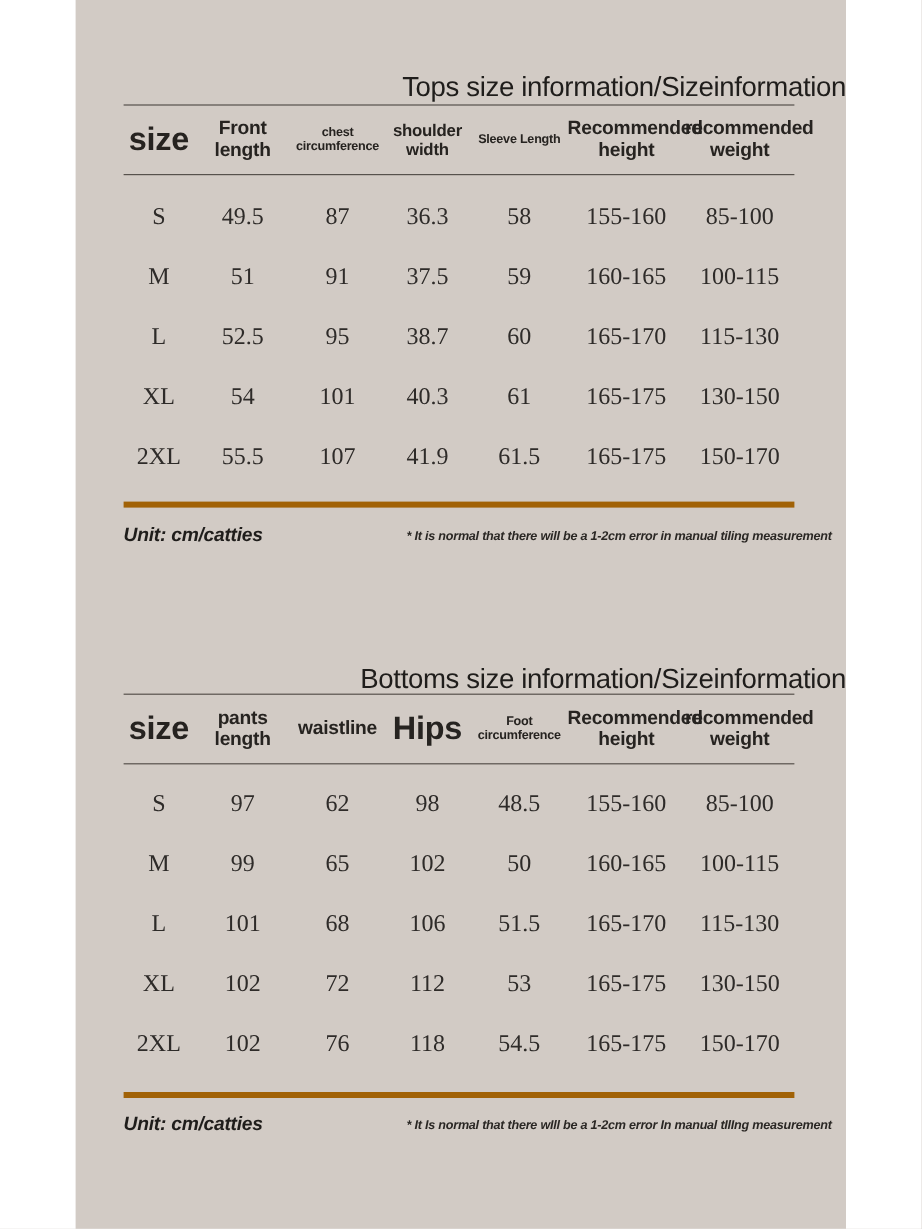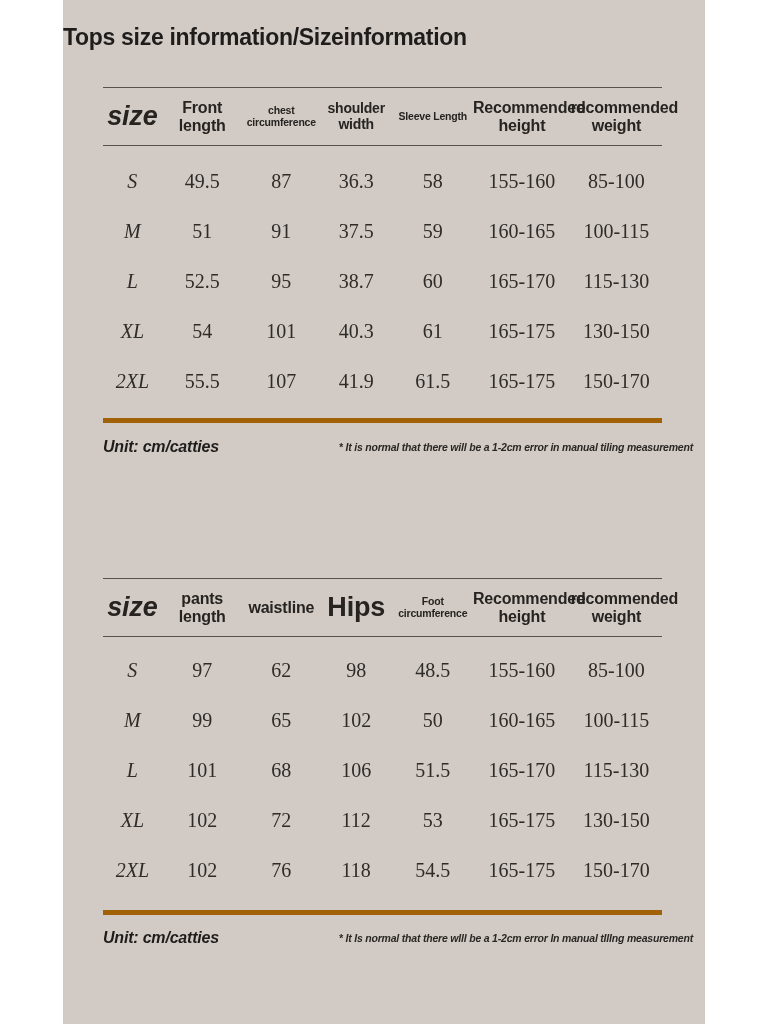--- a/index.html
+++ b/index.html
@@ -10,23 +10,24 @@
     position:relative;
     overflow:hidden;
   }
   .sheet{
     position:absolute;left:63px;top:0;
     width:642px;height:1024px;
     background:#d2cbc5;
   }
   .sec-title{
     position:absolute;left:0;width:100%;
-    text-align:left;
-    font-weight:bold;font-size:23px;letter-spacing:-0.3px;
+    text-align:right;
+    font-weight:normal;font-size:23px;letter-spacing:-0.3px;
     color:#1f1d1b;
+    margin-top:35px;
   }
   .title-tops{top:24px;}
   .title-bottoms{top:517px;}
 
   .sizetable{
     position:absolute;left:40px;width:559px;
   }
   .tops-table{top:87px;}
   .bottoms-table{top:578px;}
 
@@ -49,21 +50,21 @@
 
   .tbody{box-sizing:border-box;}
   .tbody-tops{padding:10px 0 12px 0;}
   .tbody-bottoms{padding:8px 0 15px 0;}
   .trow{display:flex;align-items:center;height:50px;}
   .tcell{
     text-align:center;
     font-family:"Liberation Serif", serif;
     font-size:20px;color:#2e2b29;
   }
-  .c0{width:10.5%;font-style:italic;}
+  .c0{width:10.5%;}
   .c1{width:14.5%;}
   .c2{width:13.8%;}
   .c3{width:13.0%;}
   .c4{width:14.4%;}
   .c5{width:17.5%;}
   .c6{width:16.3%;text-align:center;}
 
   .tfoot{
     position:absolute;left:40px;width:559px;
     border-top:5px solid #a16207;
@@ -145,20 +146,21 @@
           <div class="tcell c6">150-170</div>
         </div>
       </div>
   </div>
 
   <div class="tfoot tfoot-tops">
     <span class="unit">Unit: cm/catties</span>
     <span class="note">* It is normal that there will be a 1-2cm error in manual tiling measurement</span>
   </div>
 
+  <div class="sec-title title-bottoms">Bottoms size information/Sizeinformation</div>
 
   <div class="sizetable bottoms-table">
     <div class="thead">
       <div class="hcell h-xl c0">size</div>
       <div class="hcell h-sp c1">pants length</div>
       <div class="hcell h-lg c2">waistline</div>
       <div class="hcell h-xl c3">Hips</div>
       <div class="hcell h-sm c4">Foot circumference</div>
       <div class="hcell h-sp c5">Recommended height</div>
       <div class="hcell h-sp c6">recommended weight</div>

